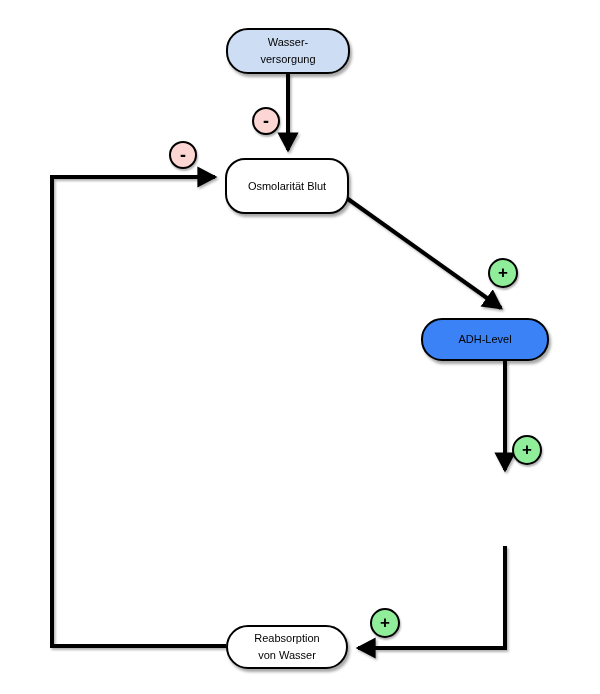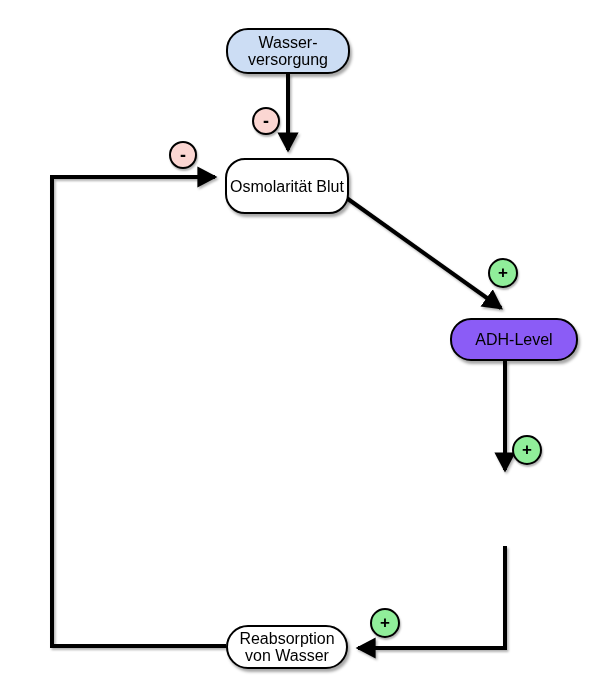--- a/index.html
+++ b/index.html
@@ -29,21 +29,21 @@
   .node {
     position: absolute;
     box-sizing: border-box;
     border: 2px solid #000000;
     border-radius: 22px;
     display: flex;
     align-items: center;
     justify-content: center;
     text-align: center;
     font-family: "Liberation Sans", sans-serif;
-    font-size: 16px;
+    font-size: 11px;
     line-height: 17px;
     color: #000000;
     box-shadow: 2px 3px 3px rgba(0,0,0,0.35);
     background: #ffffff;
     white-space: pre-line;
     z-index: 5;
   }
   .node-label { display: block; }
   .sign {
     position: absolute;
@@ -88,21 +88,21 @@
 
   <div class="node" style="left:226px; top:28px; width:124px; height:46px; background:#ccddf4; border-radius:22px;">
     <span class="node-label">Wasser-
 versorgung</span>
   </div>
 
   <div class="node" style="left:225px; top:158px; width:124px; height:56px; background:#ffffff; border-radius:20px;text-align:center;">
     <span class="node-label">Osmolarität Blut</span>
   </div>
 
-  <div class="node" style="left:450px; top:318px; width:128px; height:43px; background:#8b5cf6; border-radius:21px;">
+  <div class="node" style="left:421px; top:318px; width:128px; height:43px; background:#3b82f6; border-radius:21px;">
     <span class="node-label">ADH-Level</span>
   </div>
 
 
   <div class="node" style="left:226px; top:625px; width:122px; height:44px; background:#ffffff; border-radius:22px;">
     <span class="node-label">Reabsorption
 von Wasser</span>
   </div>
 
   <div class="sign sign-minus" style="left:252px; top:107px; width:28px; height:28px; background:#fbd6d2;">

